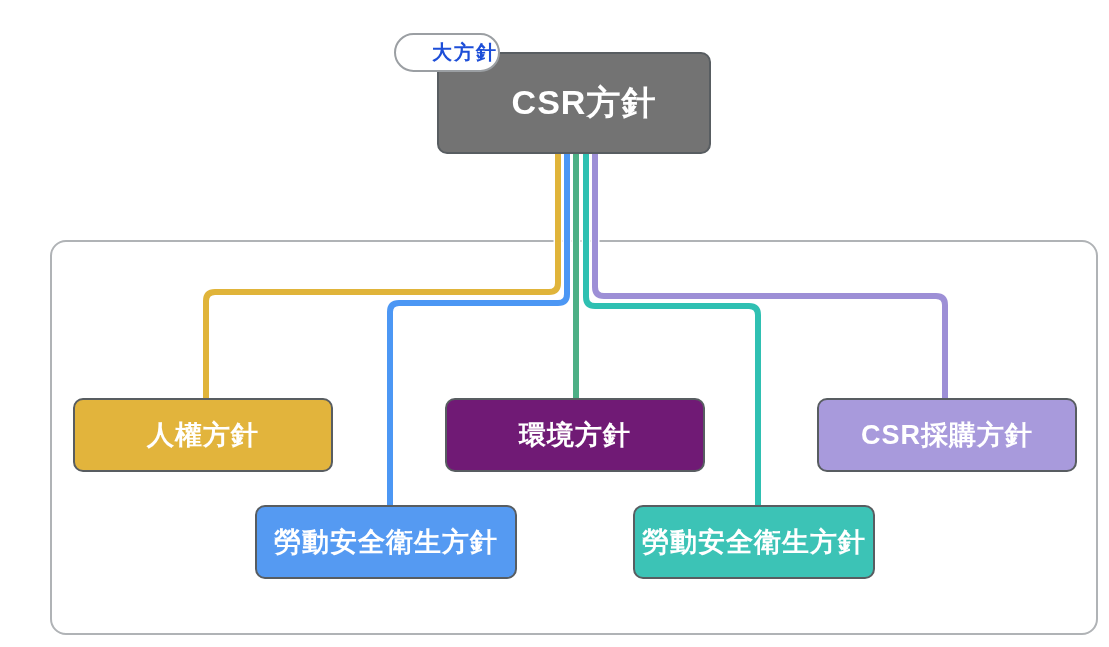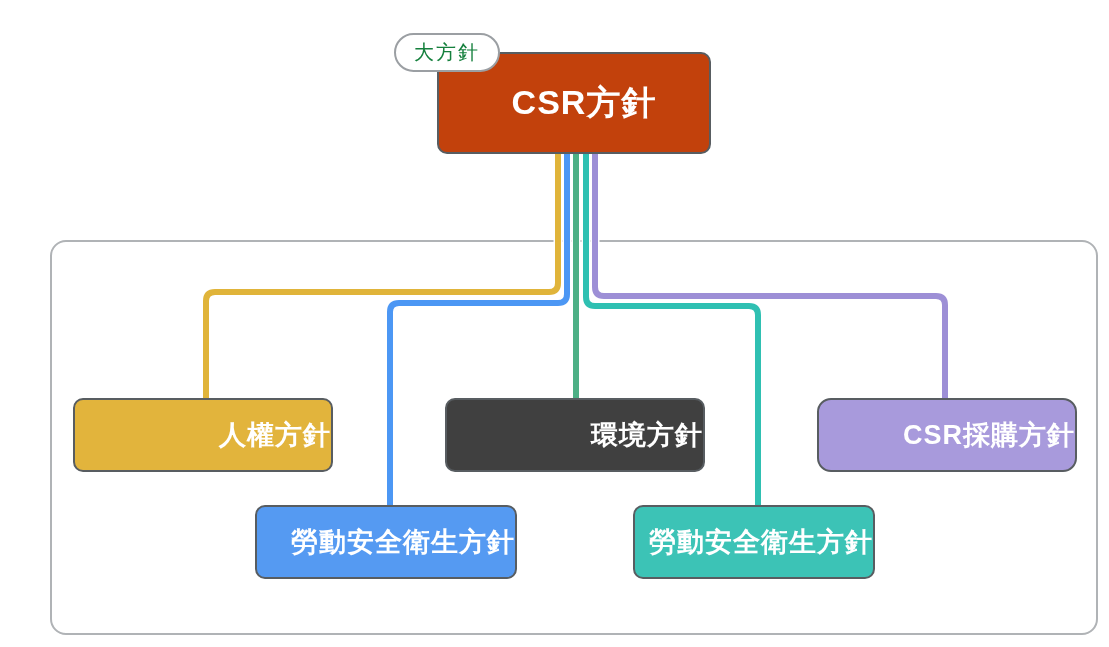--- a/index.html
+++ b/index.html
@@ -28,30 +28,30 @@
     display:flex;align-items:center;justify-content:center;
     color:#ffffff;
     font-weight:bold;
     z-index:3;
     letter-spacing:1px;
   }
   .node.root{
     left:437px;top:52px;width:274px;height:102px;
     font-size:34px;
   }
-  .node.child{height:74px;font-size:27px;justify-content:flex-end;}
+  .node.child{height:74px;font-size:27px;}
   .pill{
     position:absolute;
     box-sizing:border-box;
     background:#ffffff;
     border:2px solid #9b9fa3;
     border-radius:999px;
-    display:flex;align-items:center;justify-content:center;
-    color:#15803d;
-    font-weight:normal;
+    display:flex;align-items:center;justify-content:flex-end;
+    color:#1d4ed8;
+    font-weight:bold;
     font-size:20px;
     z-index:4;
     letter-spacing:2px;
   }
   .pill.root-tag{left:394px;top:33px;width:106px;height:39px;}
   .pill.group-tag{left:24px;top:223px;width:106px;height:39px;}
 </style>
 </head>
 <body>
 
@@ -72,32 +72,32 @@
       <path d="M 595 153 L 595 287 Q 595 296 604 296 L 936 296 Q 945 296 945 305 L 945 398" fill="none" stroke="#9d8fd6" stroke-width="6"></path>
     </svg>
 
   <div id="children">
       <div class="node child" style="left: 73px; top: 398px; width: 260px; background: rgb(226, 180, 60);">
         <span>人權方針</span>
       </div>
       <div class="node child" style="left: 255px; top: 505px; width: 262px; background: rgb(85, 154, 242);">
         <span>勞動安全衛生方針</span>
       </div>
-      <div class="node child" style="left: 445px; top: 398px; width: 260px; background: #404040;">
+      <div class="node child" style="left: 445px; top: 398px; width: 260px; background: #701a75;">
         <span>環境方針</span>
       </div>
       <div class="node child" style="left: 633px; top: 505px; width: 242px; background: rgb(60, 195, 182);">
         <span>勞動安全衛生方針</span>
       </div>
-      <div class="node child" style="left: 817px; top: 398px; width: 260px; background: rgb(168, 154, 220); border-radius: 14px;">
+      <div class="node child" style="left: 817px; top: 398px; width: 260px; background: rgb(168, 154, 220);">
         <span>CSR採購方針</span>
       </div>
     </div>
 
-  <div class="node root" id="root-node" style="background: #c2410c; padding-left: 20px;">
+  <div class="node root" id="root-node" style="background: #737373; padding-left: 20px;">
     <span>CSR方針</span>
   </div>
 
   <div class="pill root-tag">
     <span>大方針</span>
   </div>
 
 </div>
 
 </body></html>

